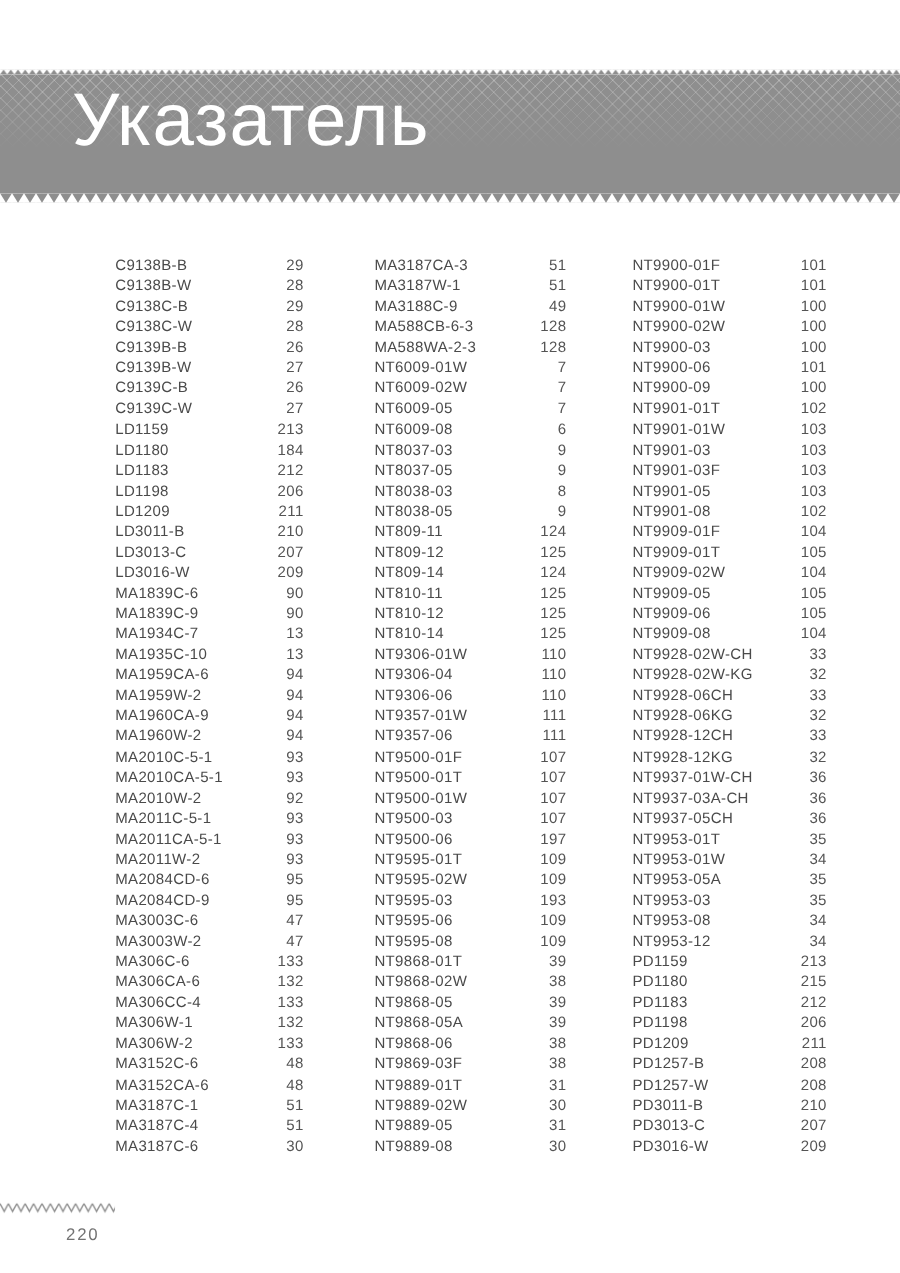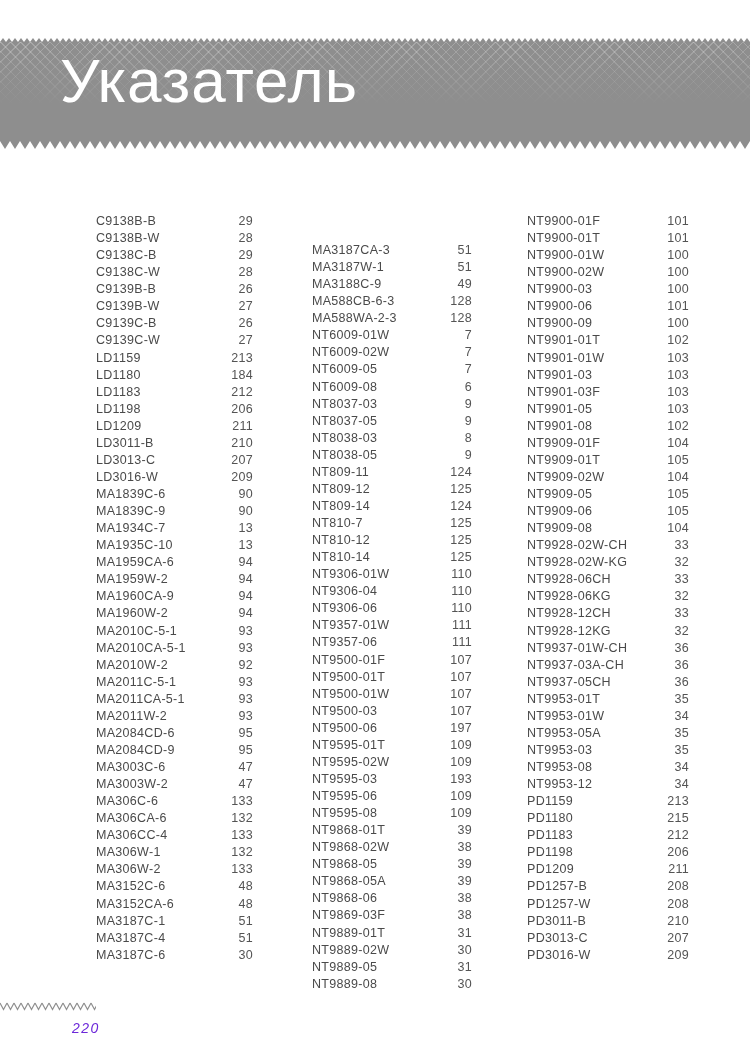--- a/index.html
+++ b/index.html
@@ -2,55 +2,55 @@
 <html><head>
 <meta charset="utf-8">
 <style>
   html,body{margin:0;padding:0;background:#fff;}
   .page{
     position:relative;width:750px;height:1061px;background:#ffffff;
     margin:0 auto;overflow:hidden;
     font-family:"Liberation Sans",sans-serif;
   }
   
-  .banner{position:absolute;left:0;top:38px;width:750px;}
+  .banner{position:absolute;left:0;top:58px;width:750px;}
   .banner-teeth-top{display:block;width:750px;height:4px;}
   .banner-body{
     position:relative;width:750px;height:99px;
     background-color:#8e8e8e;
     background-image:
       linear-gradient(to bottom, rgba(142,142,142,0) 0%, rgba(142,142,142,1) 62%),
       repeating-linear-gradient(45deg,  rgba(255,255,255,0.22) 0 1px, rgba(255,255,255,0) 1px 7px),
       repeating-linear-gradient(135deg, rgba(255,255,255,0.22) 0 1px, rgba(255,255,255,0) 1px 7px);
   }
   .banner-teeth-bottom{display:block;width:750px;height:8px;}
   .banner-title{
     position:absolute;left:60px;top:8px;
     font-size:62px;font-weight:300;color:#ffffff;
     letter-spacing:1px;line-height:1;white-space:nowrap;
   }
   
   .index{position:absolute;left:0;top:213px;width:750px;}
   .index-col{position:absolute;top:0;}
   .index-col.c0{left:96px;width:157px;}
-  .index-col.c1{left:312px;width:160px;margin-top:29px;}
+  .index-col.c1{left:312px;width:160px;}
   .index-col.c2{left:527px;width:162px;}
   .index-row{
     display:flex;justify-content:space-between;align-items:baseline;
     height:17.07px;line-height:17.07px;
     font-size:12.5px;color:#4a4a4a;letter-spacing:0.3px;
     white-space:nowrap;
   }
   .index-row .code{font-weight:400;}
   .index-row .pg{color:#545454;}
   
   .footer-squiggle{position:absolute;left:0;top:1000px;}
   .footer-page{
-    position:absolute;left:72px;top:1020px;
-    font-size:14px;color:#6d28d9;letter-spacing:1.5px;font-style:italic;
+    position:absolute;left:55px;top:1020px;
+    font-size:14px;color:#737373;letter-spacing:1.5px;
   }
 </style>
 </head>
 <body>
 
 <div class="page">
 
   <div class="banner">
     <svg class="banner-teeth-top" width="750" height="4" xmlns="http://www.w3.org/2000/svg">
       <defs>
@@ -311,21 +311,21 @@
         </div>
         <div class="index-row">
           <span class="code">NT809-12</span>
           <span class="pg">125</span>
         </div>
         <div class="index-row">
           <span class="code">NT809-14</span>
           <span class="pg">124</span>
         </div>
         <div class="index-row">
-          <span class="code">NT810-7</span>
+          <span class="code">NT810-11</span>
           <span class="pg">125</span>
         </div>
         <div class="index-row">
           <span class="code">NT810-12</span>
           <span class="pg">125</span>
         </div>
         <div class="index-row">
           <span class="code">NT810-14</span>
           <span class="pg">125</span>
         </div>

